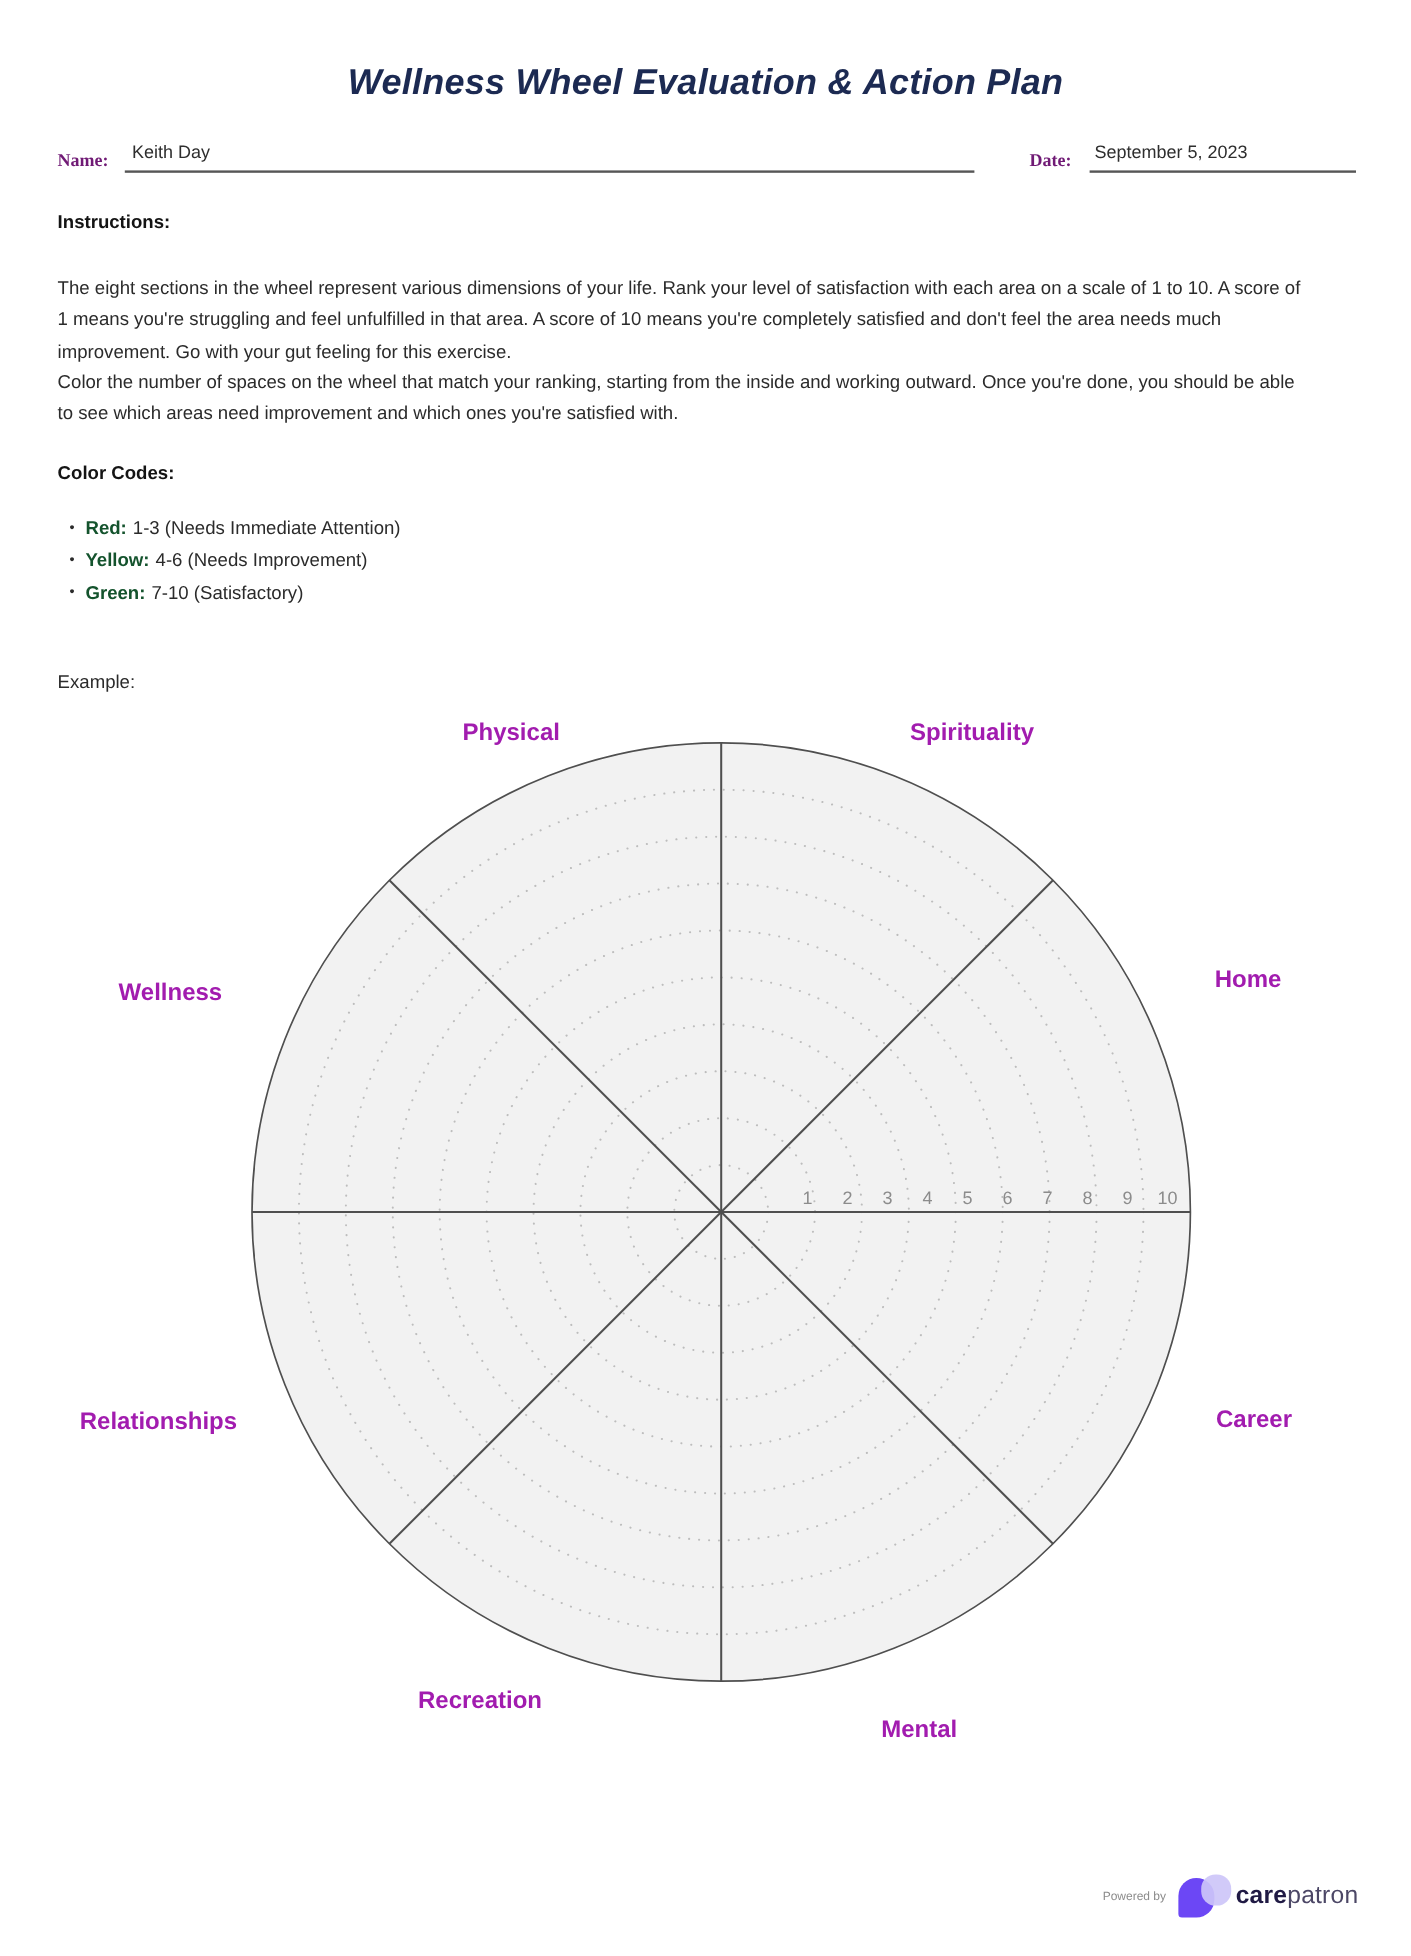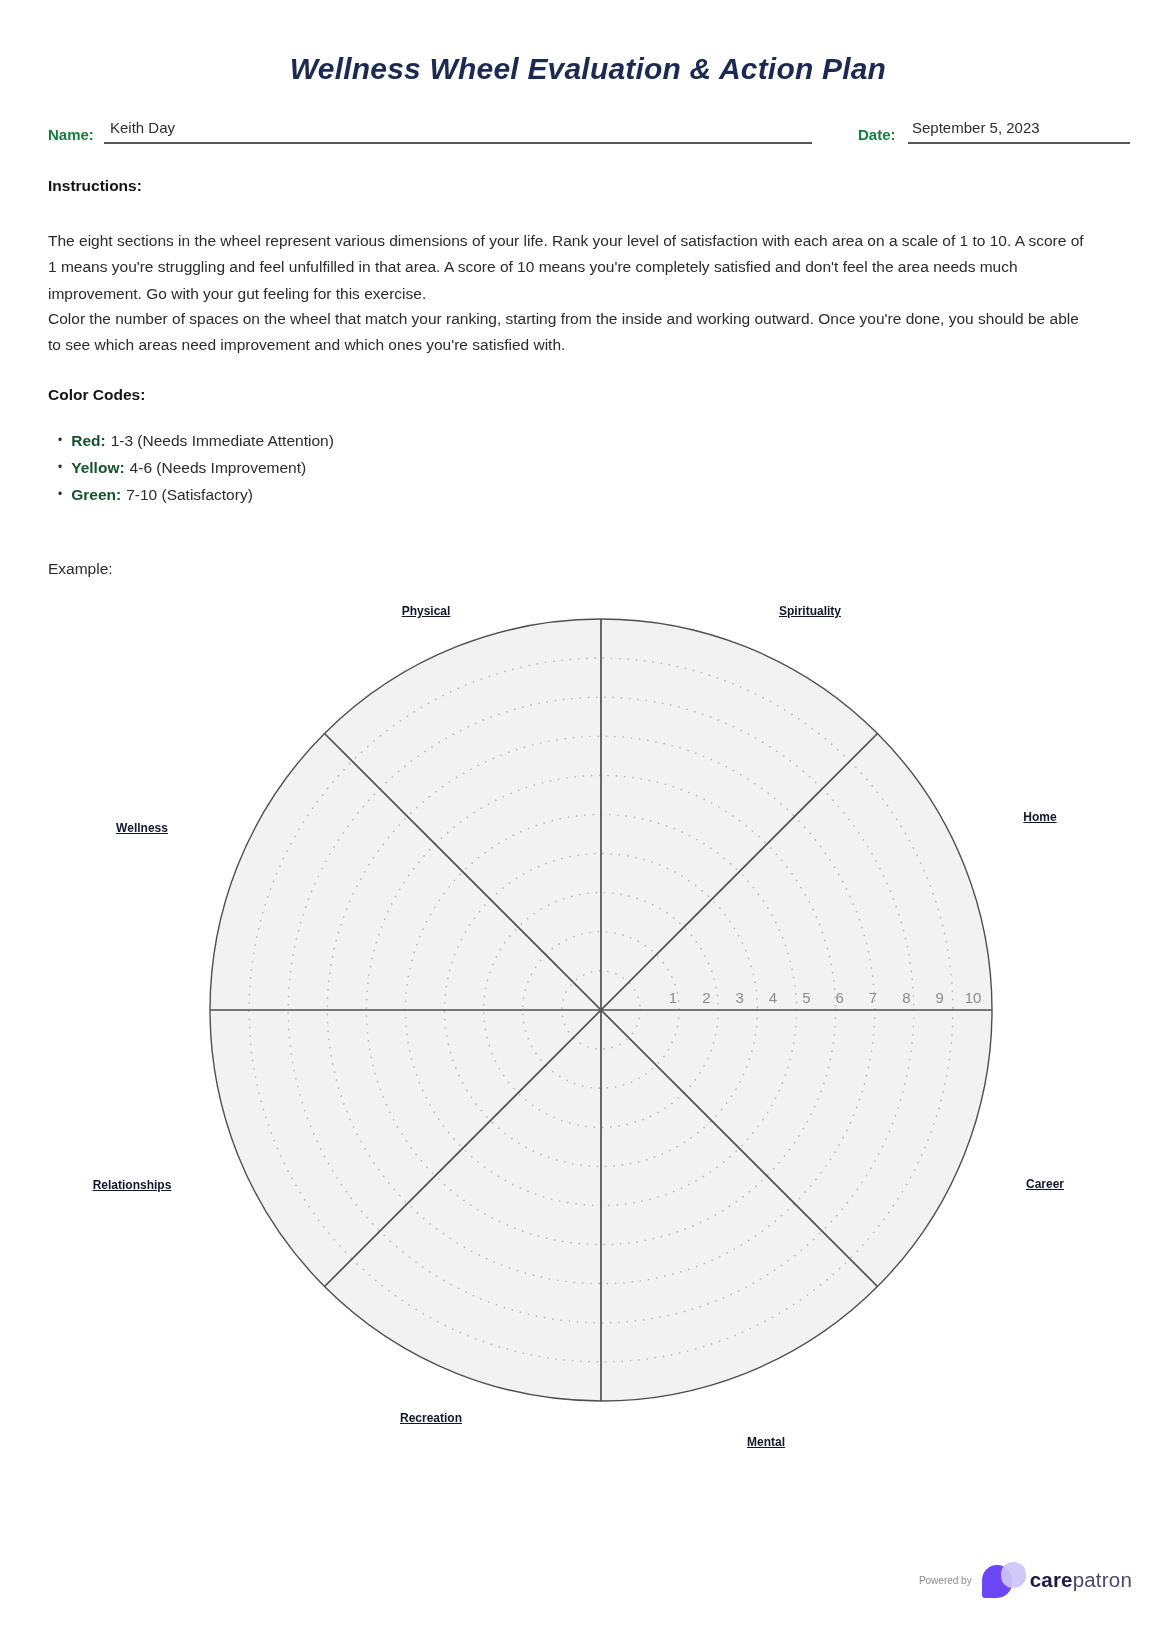--- a/index.html
+++ b/index.html
@@ -7,39 +7,38 @@
     width:1176px;height:1630px;position:relative;background:#ffffff;
     font-family:"Liberation Sans", sans-serif;color:#2e2e2e;overflow:hidden;
   }
   .abs{position:absolute;}
   
   .title{
     left:0;top:52px;width:1176px;text-align:center;
     font-size:30px;font-weight:700;color:#1c2a52;letter-spacing:.2px;font-style:italic;
   }
   
-  .field-label{font-size:15px;font-weight:700;color:#15803d;}
+  .field-label{font-size:15px;font-weight:700;color:#701a75;font-family:Liberation Serif, serif;}
   .field-value{font-size:15px;color:#2e2e2e;}
   .field-line{border-bottom:2px solid #565656;height:0;}
   
   .sect-heading{font-size:15.5px;font-weight:700;color:#141414;}
   .para{
     left:48px;width:1040px;font-size:15.5px;line-height:26.4px;color:#2b2b2b;
   }
   
   .bullets{left:58px;top:432px;}
   .bullet-row{display:flex;align-items:baseline;height:27px;font-size:15.5px;color:#2b2b2b;}
   .bullet-dot{font-size:12px;color:#2b2b2b;margin-right:9px;position:relative;top:-2px;}
   .bullet-row b{margin-right:5px;color:#14532d;}
   .example{font-size:15.5px;color:#2b2b2b;}
   
   .wheel-label{
-    transform:translate(-50%,-50%);font-size:12px;font-weight:700;color:#0f172a;
+    transform:translate(-50%,-50%);font-size:20px;font-weight:700;color:#a21caf;
     white-space:nowrap;
-    text-decoration:underline;
   }
   
   .footer-link{
     left:48px;top:1654px;font-size:17px;color:#4a4a4a;text-decoration:underline;
     text-underline-offset:3px;
   }
   .footer-brand{
     right:44px;top:1556px;display:flex;align-items:center;height:48px;
   }
   .powered-by{font-size:10px;color:#8b8b8b;margin-right:10px;}
@@ -119,21 +118,21 @@
     <text x="705.3333333333334" y="393" text-anchor="middle" font-size="15" fill="#8c8c8c" font-family="&quot;Liberation Sans&quot;, sans-serif">8</text>
     <text x="738.6666666666667" y="393" text-anchor="middle" font-size="15" fill="#8c8c8c" font-family="&quot;Liberation Sans&quot;, sans-serif">9</text>
     <text x="772" y="393" text-anchor="middle" font-size="15" fill="#8c8c8c" font-family="&quot;Liberation Sans&quot;, sans-serif">10</text>
   </svg>
 
 <div class="abs wheel-label" style="left:426px;top:611px;">Physical</div>
 <div class="abs wheel-label" style="left:810px;top:611px;">Spirituality</div>
 <div class="abs wheel-label" style="left:1040px;top:817px;">Home</div>
 <div class="abs wheel-label" style="left:1045px;top:1184px;">Career</div>
 <div class="abs wheel-label" style="left:766px;top:1418px;margin-top:24px;">Mental</div>
-<div class="abs wheel-label" style="left:400px;top:1418px;margin-left:31px;">Recreation</div>
+<div class="abs wheel-label" style="left:400px;top:1418px;">Recreation</div>
 <div class="abs wheel-label" style="left:132px;top:1185px;">Relationships</div>
 <div class="abs wheel-label" style="left:142px;top:828px;">Wellness</div>
 
 <a class="abs footer-link" href="#">https://Carepatron.com</a>
 
 <div class="abs footer-brand">
   <span class="powered-by">Powered by</span>
   <span class="logo-wrap">
     <span class="logo-dark"></span>
     <span class="logo-light"></span>

